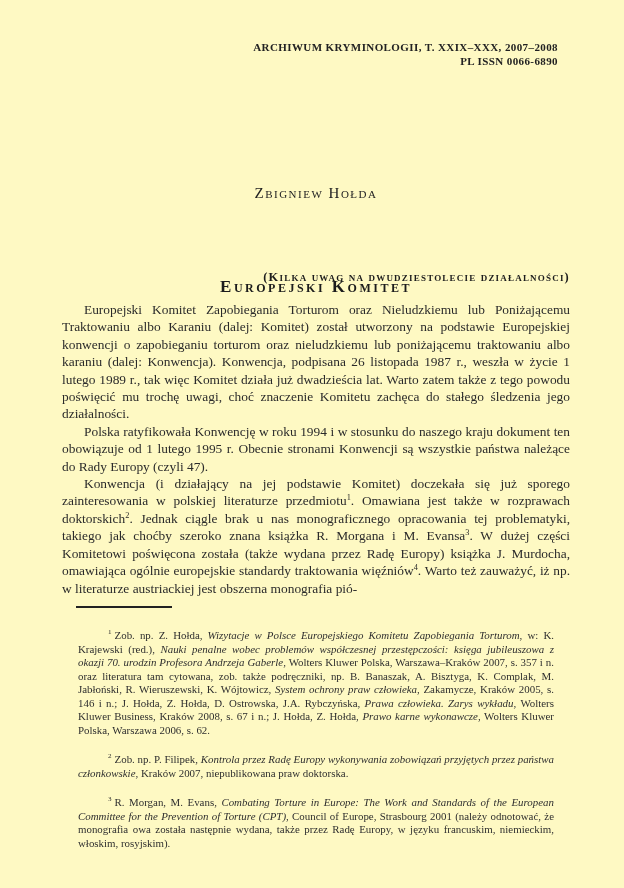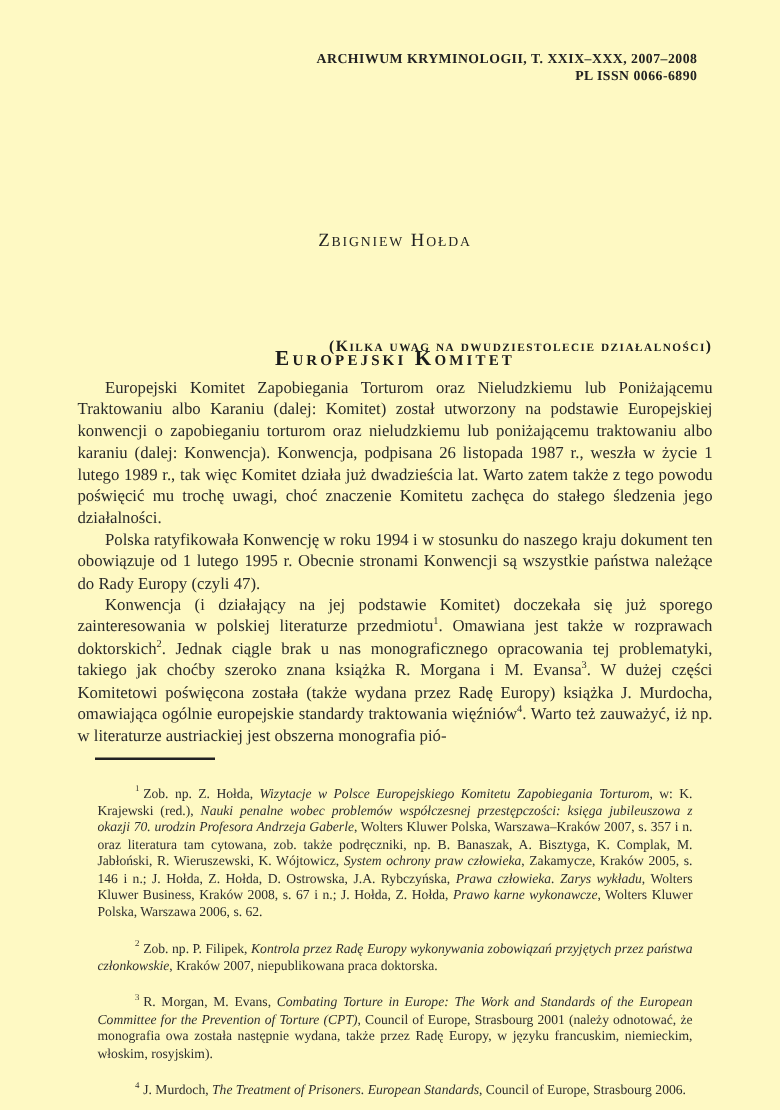--- a/index.html
+++ b/index.html
@@ -94,20 +94,19 @@
 
       <p><span>Konwencja (i działający na jej podstawie Komitet) doczekała się już sporego zainteresowania w polskiej literaturze przedmiotu</span><sup>1</sup><span>. Omawiana jest także w rozprawach doktorskich</span><sup>2</sup><span>. Jednak ciągle brak u nas monograficznego opracowania tej problematyki, takiego jak choćby szeroko znana książka R. Morgana i M. Evansa</span><sup>3</sup><span>. W dużej części Komitetowi poświęcona została (także wydana przez Radę Europy) książka J. Murdocha, omawiająca ogólnie europejskie standardy traktowania więźniów</span><sup>4</sup><span>. Warto też zauważyć, iż np. w literaturze austriackiej jest obszerna monografia pió-</span></p>
     </div>
 
   <div class="fnrule"></div>
 
   <div class="footnotes">
 
       <p><sup class="fnm">1</sup><span><span>Zob. np. Z. Hołda, </span><span class="it">Wizytacje w Polsce Europejskiego Komitetu Zapobiegania Torturom</span><span>, w: K. Krajewski (red.), </span><span class="it">Nauki penalne wobec problemów współczesnej przestępczości: księga jubileuszowa z okazji 70. urodzin Profesora Andrzeja Gaberle</span><span>, Wolters Kluwer Polska, Warszawa–Kraków 2007, s. 357 i n. oraz literatura tam cytowana, zob. także podręczniki, np. B. Banaszak, A. Bisztyga, K. Complak, M. Jabłoński, R. Wieruszewski, K. Wójtowicz, </span><span class="it">System ochrony praw człowieka</span><span>, Zakamycze, Kraków 2005, s. 146 i n.; J. Hołda, Z. Hołda, D. Ostrowska, J.A. Rybczyńska, </span><span class="it">Prawa człowieka. Zarys wykładu</span><span>, Wolters Kluwer Business, Kraków 2008, s. 67 i n.; J. Hołda, Z. Hołda, </span><span class="it">Prawo karne wykonawcze</span><span>, Wolters Kluwer Polska, Warszawa 2006, s. 62.</span></span></p>
 
-      <p><sup class="fnm">2</sup><span><span>Zob. np. P. Filipek, </span><span class="it">Kontrola przez Radę Europy wykonywania zobowiązań przyjętych przez państwa członkowskie</span><span>, Kraków 2007, niepublikowana praca doktorska.</span></span></p>
+      <p><sup class="fnm">2</sup><span><span>Zob. np. P. Filipek, </span><span class="it">Kontrola przez Radę Europy wykonywania zobowiązań przyjętych przez państwa członkowskie</span><span>, Kraków 2007, niepublikowana praw doktorska.</span></span></p>
 
       <p><sup class="fnm">3</sup><span><span>R. Morgan, M. Evans, </span><span class="it">Combating Torture in Europe: The Work and Standards of the European Committee for the Prevention of Torture (CPT)</span><span>, Council of Europe, Strasbourg 2001 (należy odnotować, że monografia owa została następnie wydana, także przez Radę Europy, w języku francuskim, niemieckim, włoskim, rosyjskim).</span></span></p>
 
-      <p><sup class="fnm">4</sup><span><span>J. Murdoch, </span><span class="it">The Treatment of Prisoners. European Standards</span><span>, Council of Europe, Strasbourg 2006.</span></span></p>
     </div>
 
 </div>
 
 </body></html>

